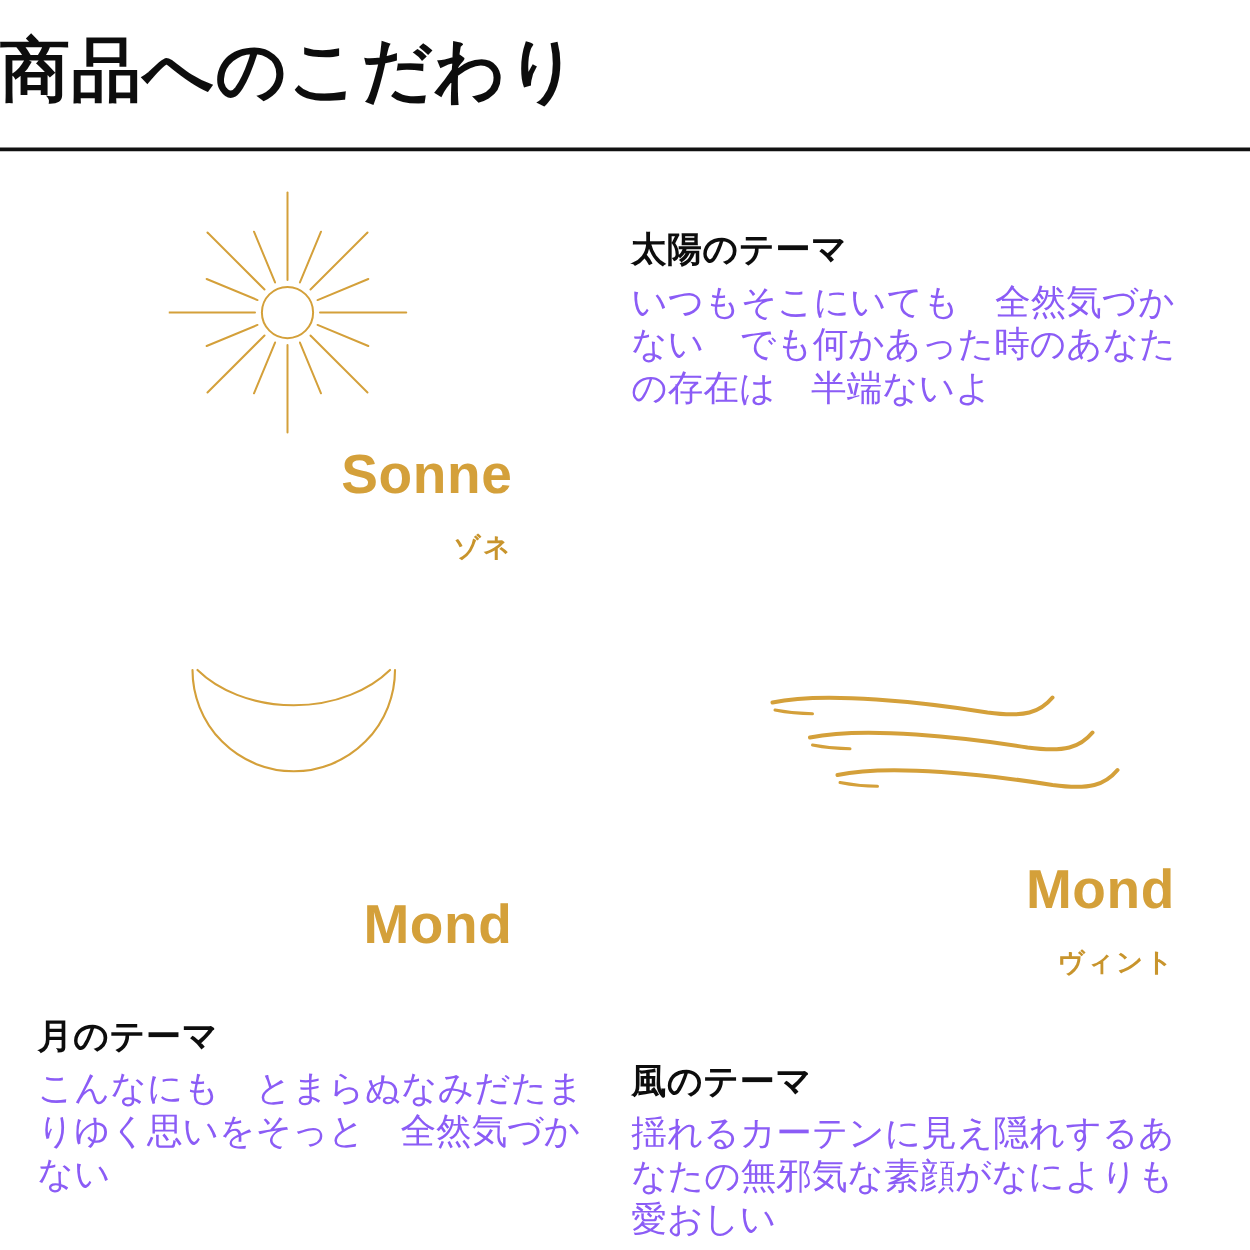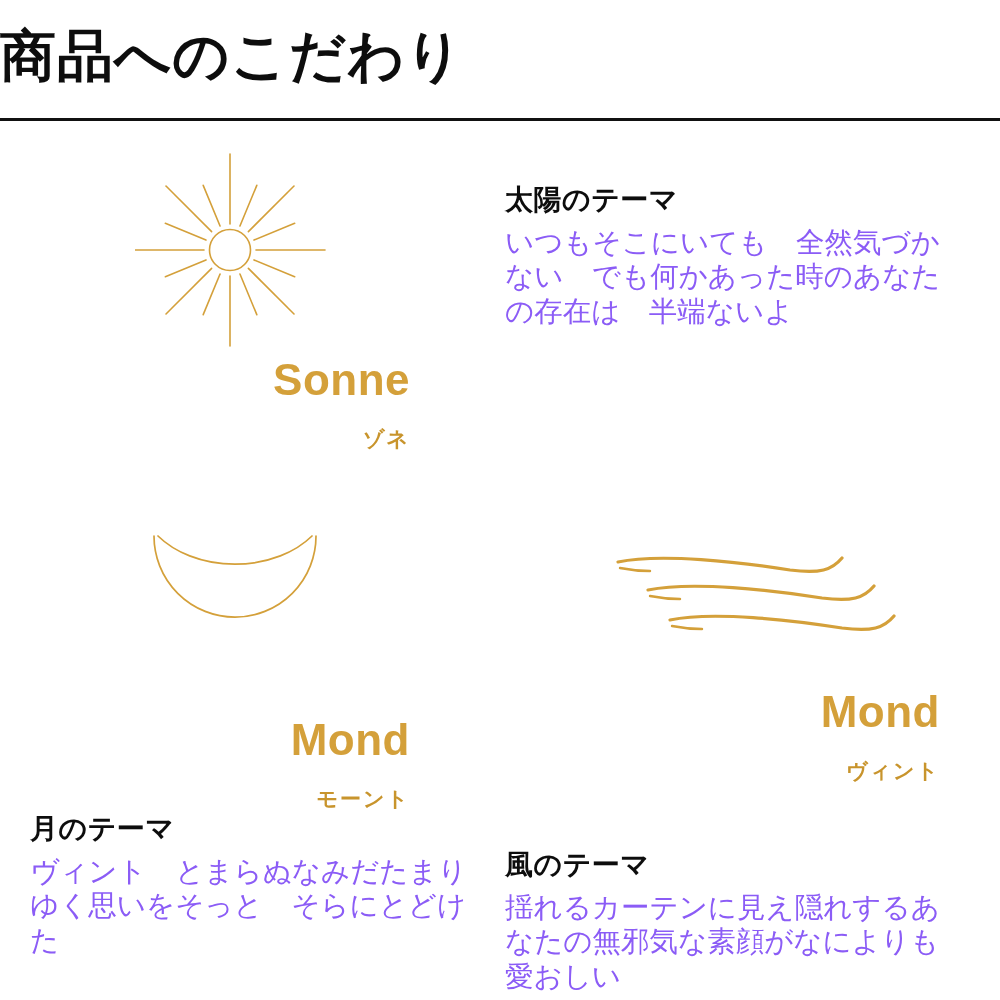--- a/index.html
+++ b/index.html
@@ -152,26 +152,25 @@
     <svg width="220" height="168" viewBox="0 0 220 168" aria-hidden="true">
       <g stroke="#D4A03A" stroke-width="1.7" fill="none" stroke-linecap="round">
 
         <path d="M 29 8 A 81 81 0 1 0 191 8"></path>
 
         <path d="M 33 8 A 96 70 0 0 0 187 8"></path>
       </g>
     </svg>
   </div>
   <div class="icon-name">Mond</div>
-  <div class="icon-kana">モーント</div>
 </div>
 
 <div class="text-block" id="moon-text-block">
   <h2 class="block-heading">月のテーマ</h2>
-  <p class="block-body">ヴィント　とまらぬなみだたまりゆく思いをそっと　そらにとどけた</p>
+  <p class="block-body">こんなにも　とまらぬなみだたまりゆく思いをそっと　全然気づかない</p>
 </div>
 
 <div class="icon-block" id="wind-icon-block">
   <div class="icon-art wind-art">
     <svg width="300" height="110" viewBox="0 0 300 110" aria-hidden="true">
       <g stroke="#D4A03A" fill="none" stroke-linecap="round">
 
         <path d="M 18 22 C 60 13, 140 22, 190 30 C 220 34, 232 30, 242 18" stroke-width="3.2"></path>
         <path d="M 20 28 C 30 30, 40 31, 50 31" stroke-width="2.4"></path>
 

